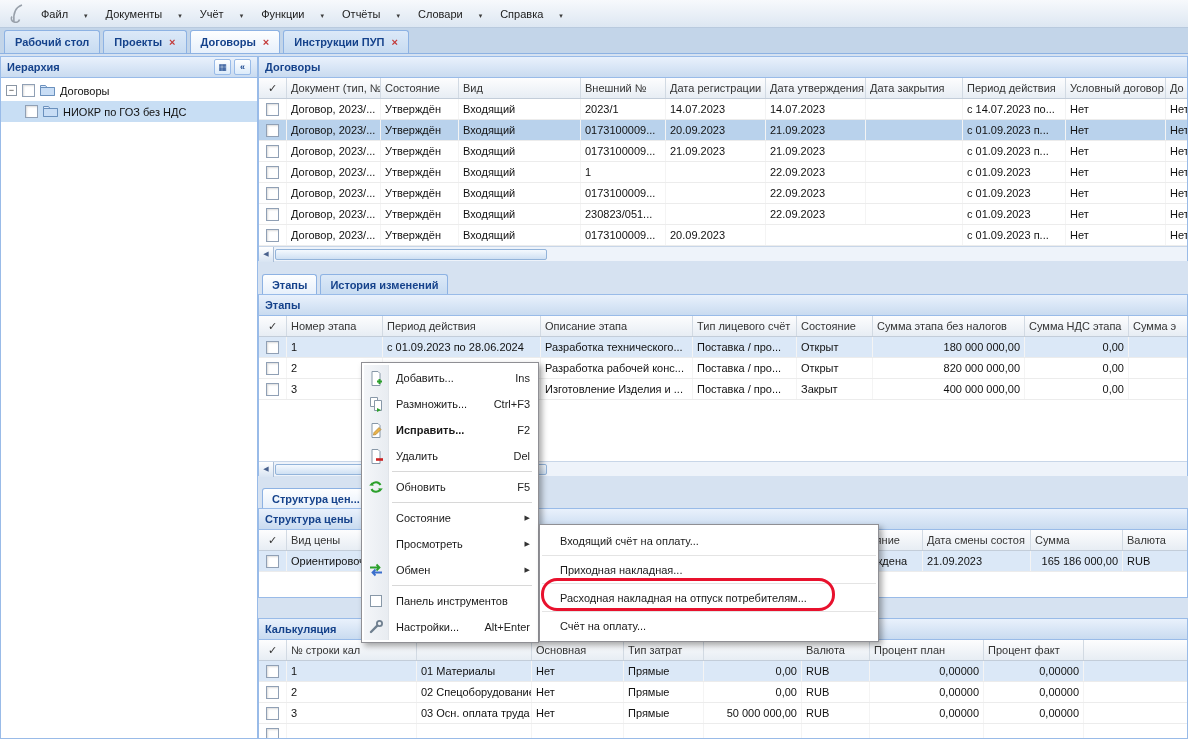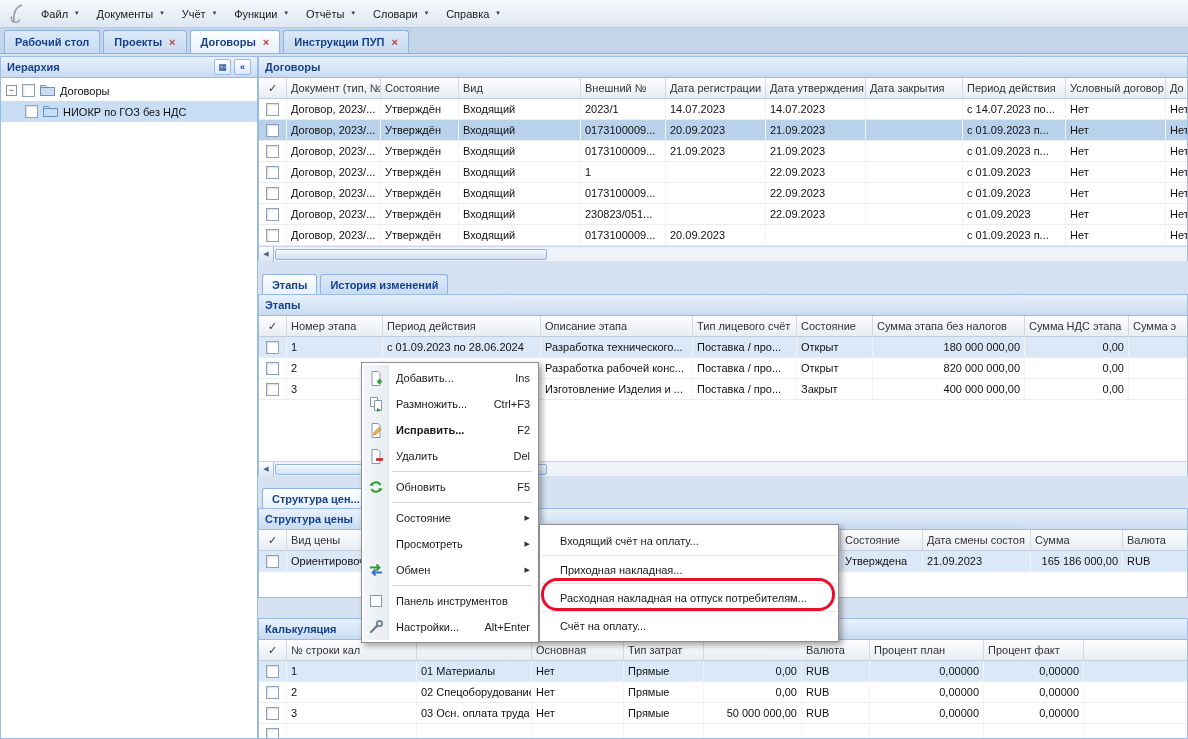--- a/index.html
+++ b/index.html
@@ -3,21 +3,21 @@
 <meta charset="utf-8">
 <style>
 *{box-sizing:border-box;margin:0;padding:0}
 html,body{width:1188px;height:739px;overflow:hidden}
 body{font-family:"Liberation Sans","DejaVu Sans",sans-serif;font-size:11px;color:#111;background:#d6e2f1}
 #app{position:relative;width:1188px;height:739px;overflow:hidden}
 .abs{position:absolute}
 
 .menubar{left:0;top:0;width:1188px;height:28px;background:linear-gradient(#f7f9fc,#dde7f2);border-bottom:1px solid #b9cade;display:flex;align-items:center;padding-left:5px}
 .logo{width:24px;height:22px;display:flex;align-items:center;justify-content:center;margin-right:3px}
-.mb-item{display:inline-flex;align-items:flex-start;gap:7px;padding:5px 9px;color:#1b1b1b;cursor:default}
+.mb-item{display:inline-flex;align-items:flex-end;gap:16px;padding:5px 9px;color:#1b1b1b;cursor:default}
 .mb-arrow{font-size:7px;color:#3c3c3c;padding-top:1px}
 
 .tabstrip{left:0;top:28px;width:1188px;height:26px;background:#c3d5e9;border-bottom:1px solid #8db2e3;display:flex;align-items:flex-end;gap:3px;padding:0 0 0 4px}
 .tab{height:23px;display:inline-flex;align-items:center;gap:7px;padding:0 10px;border:1px solid #8db2e3;border-bottom:none;border-radius:3px 3px 0 0;background:linear-gradient(#dce9f8,#c7dbf1);color:#15428b;font-weight:bold;white-space:nowrap;cursor:default}
 .tab.active{background:linear-gradient(#fdfeff,#e7f0fb)}
 .tab .x{color:#c33a3a;font-weight:bold;font-size:11px;line-height:1}
 .tab.small{height:20px;padding:0 9px}
 .substrip{display:flex;align-items:flex-end;gap:3px;padding-left:4px;height:21px}
 
 .panel-h{height:22px;background:linear-gradient(#e9f1fc,#c9dbf0);border:1px solid #99bbe8;color:#15428b;font-weight:bold;display:flex;align-items:center;padding:0 6px}
@@ -536,21 +536,21 @@
           <svg width="16" height="16">
             <circle cx="11.5" cy="4.5" r="2.6" fill="none" stroke="#708090" stroke-width="1.8"></circle>
             <path d="M9.3 6.7L3 13" stroke="#708090" stroke-width="2.4" stroke-linecap="round"></path>
           </svg>
         </span>
         <span class="m-label">Настройки...</span>
         <span class="m-short">Alt+Enter</span>
       </div>
     </div>
 
-  <div class="menu" id="format-submenu" style="left:539px;top:524px;width:300px;z-index:55">
+  <div class="menu" id="format-submenu" style="left:539px;top:524px;width:340px;z-index:55">
       <div class="m-item">
         <span class="m-label">Входящий счёт на оплату...</span>
       </div>
       <div class="m-item">
         <span class="m-label">Приходная накладная...</span>
       </div>
       <div class="m-item">
         <span class="m-label">Расходная накладная на отпуск потребителям...</span>
       </div>
       <div class="m-item">

